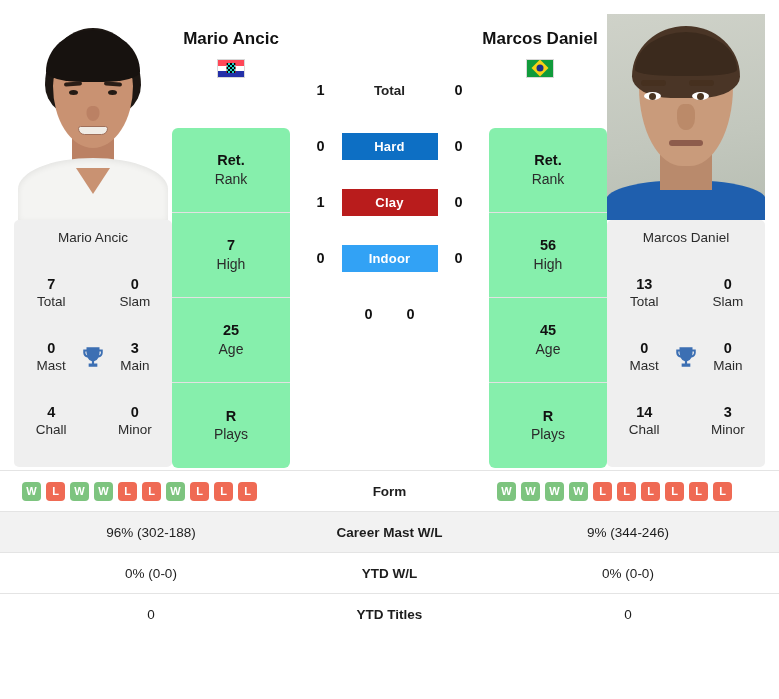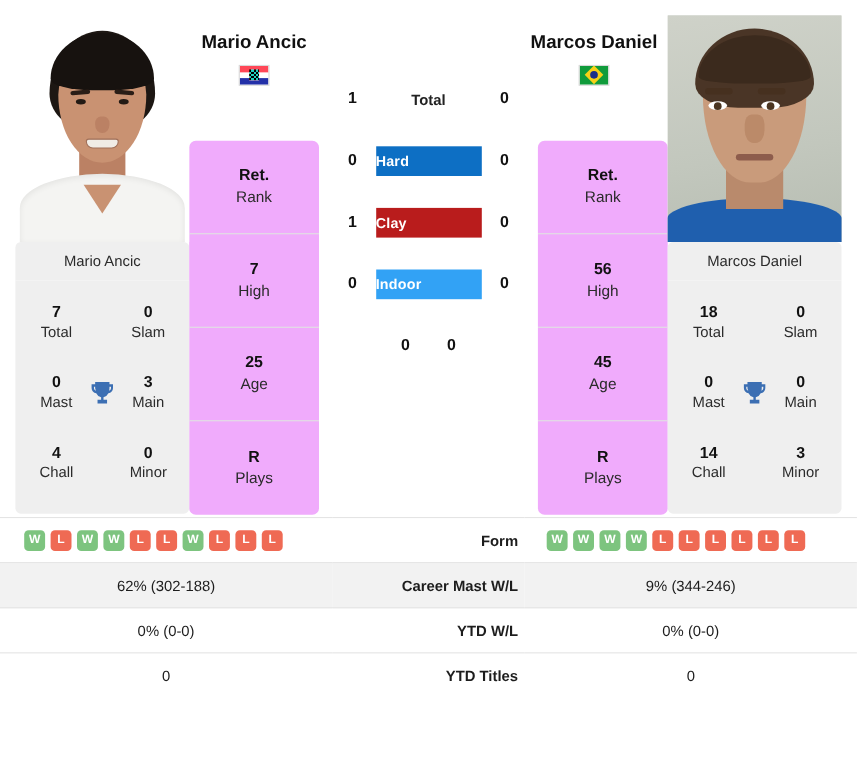--- a/index.html
+++ b/index.html
@@ -150,21 +150,21 @@
   }
   .tcell { width: 56px; text-align: center; }
   .tcell .v { font-size: 14.5px; font-weight: bold; color: #111; line-height: 1.25; }
   .tcell .k { font-size: 13.5px; color: #2b2b2b; line-height: 1.3; }
   .trophy { width: 30px; display: flex; justify-content: center; }
 
   
   .info-col {
     width: 118px;
     flex: 0 0 118px;
-    background: #f0abfc;
+    background: #86efac;
     border-radius: 6px;
     margin-top: 128px;
     overflow: hidden;
   }
   .info-cell {
     height: 85px;
     display: flex;
     flex-direction: column;
     align-items: center;
     justify-content: center;
@@ -197,21 +197,21 @@
   }
   .h2h-label-plain {
     width: 96px;
     text-align: center;
     font-size: 13.5px;
     font-weight: bold;
     color: #222;
   }
   .h2h-pill {
     width: 96px;
-    text-align: left;
+    text-align: center;
     font-size: 13px;
     font-weight: bold;
     color: #ffffff;
     padding: 6px 0;
     letter-spacing: .2px;
   }
 
   .flag {
     width: 28px;
     height: 19px;
@@ -263,21 +263,20 @@
     height: 41px;
     vertical-align: middle;
     font-size: 13.5px;
     color: #1d1d1d;
     text-align: center;
     padding: 0 6px;
   }
   .stats-table td.mid {
     font-weight: bold;
     width: 175px;
-    text-align: right;
   }
   .stats-table td.side { width: 302px; }
 
   .form-badges {
     display: flex;
     gap: 5px;
     justify-content: flex-start;
     padding-left: 16px;
   }
   .form-badges.right { justify-content: flex-start; padding-left: 14px; }
@@ -438,21 +437,21 @@
         <div class="head p2-eye r"></div>
         <div class="head p2-pupil l"></div>
         <div class="head p2-pupil r"></div>
         <div class="head p2-nose"></div>
         <div class="head p2-mouth"></div>
       </div>
       <div class="name-caption">Marcos Daniel</div>
       <div class="titles-card">
         <div class="titles-row">
           <div class="tcell">
-            <div class="v">18</div>
+            <div class="v">13</div>
             <div class="k">Total</div>
           </div>
           <div class="trophy"></div>
           <div class="tcell">
             <div class="v">0</div>
             <div class="k">Slam</div>
           </div>
         </div>
         <div class="titles-row">
           <div class="tcell">
@@ -531,21 +530,21 @@
             <span class="badge L">L</span>
             <span class="badge L">L</span>
             <span class="badge L">L</span>
             <span class="badge L">L</span>
             <span class="badge L">L</span>
           </div>
         </td>
       </tr>
 
       <tr class="shaded">
-        <td class="side">62% (302-188)</td>
+        <td class="side">96% (302-188)</td>
         <td class="mid">Career Mast W/L</td>
         <td class="side">9% (344-246)</td>
       </tr>
 
       <tr>
         <td class="side">0% (0-0)</td>
         <td class="mid">YTD W/L</td>
         <td class="side">0% (0-0)</td>
       </tr>
 

